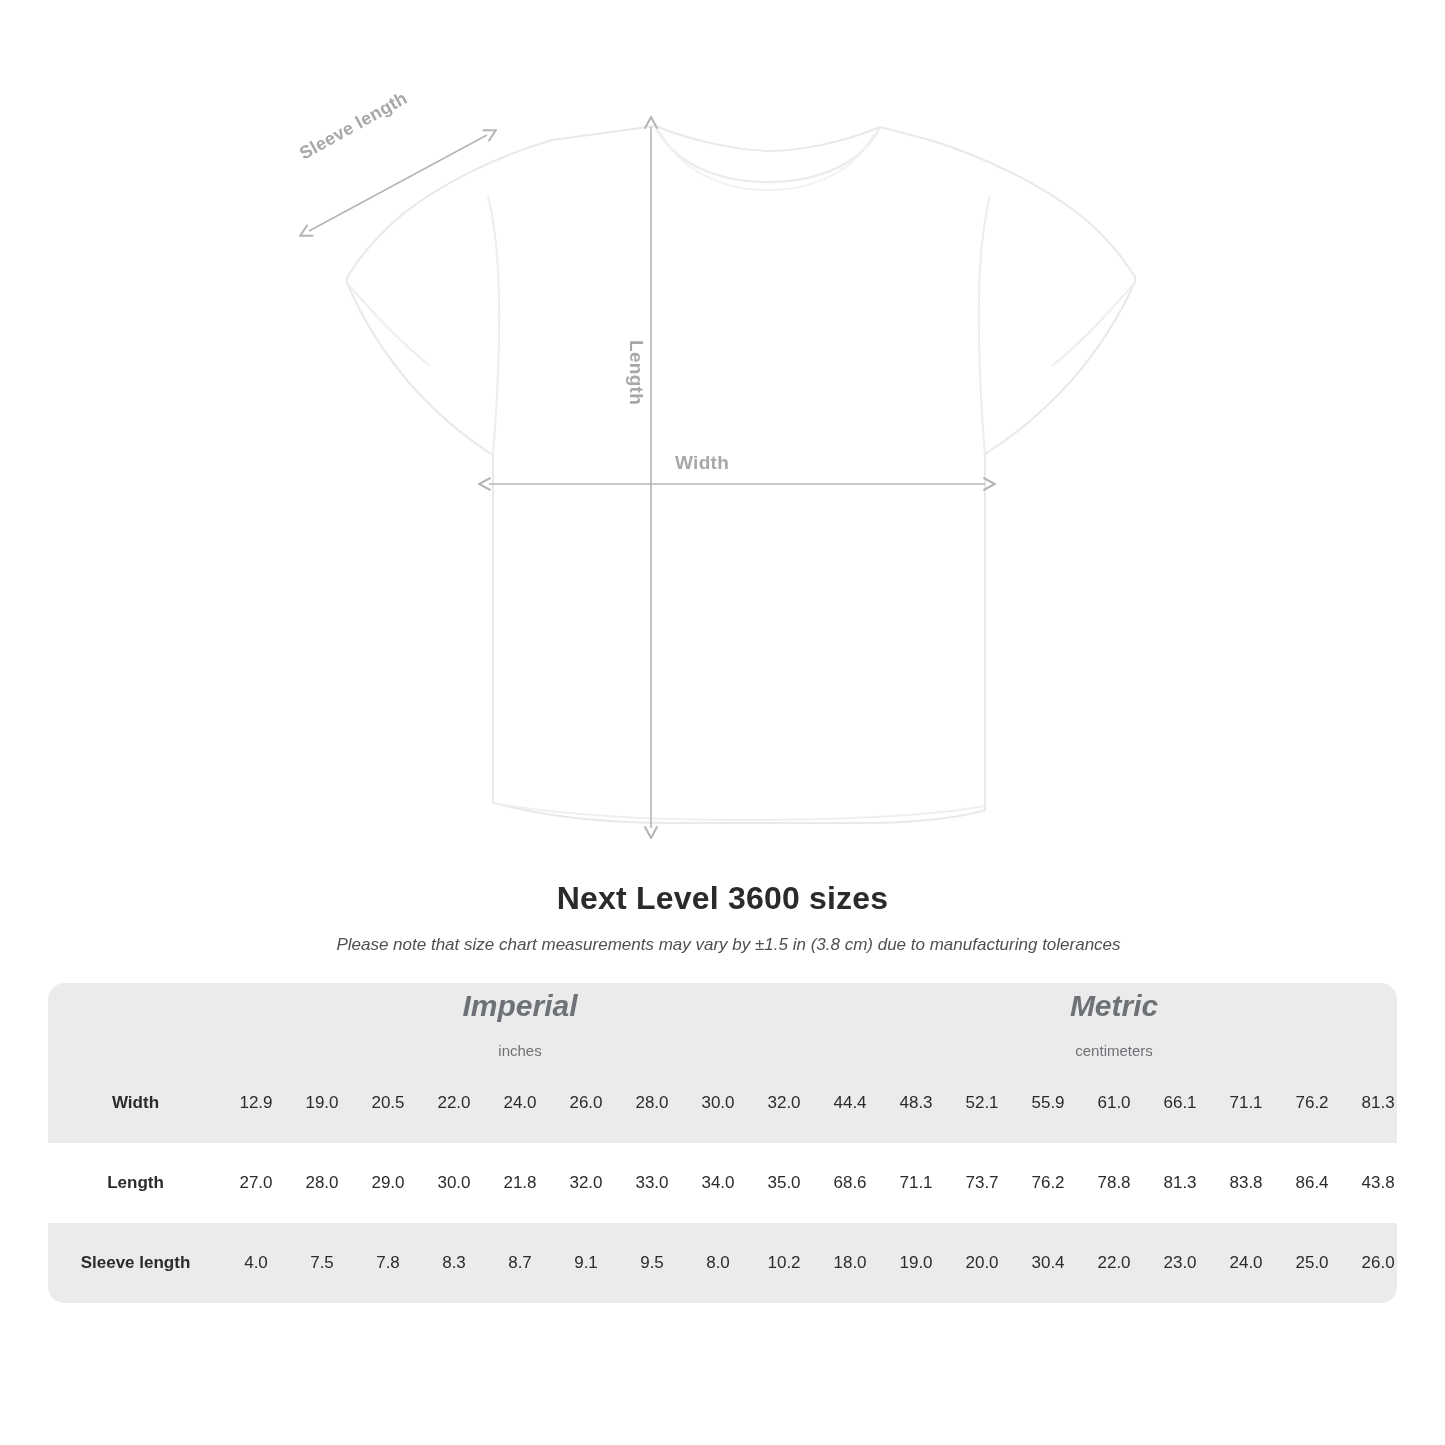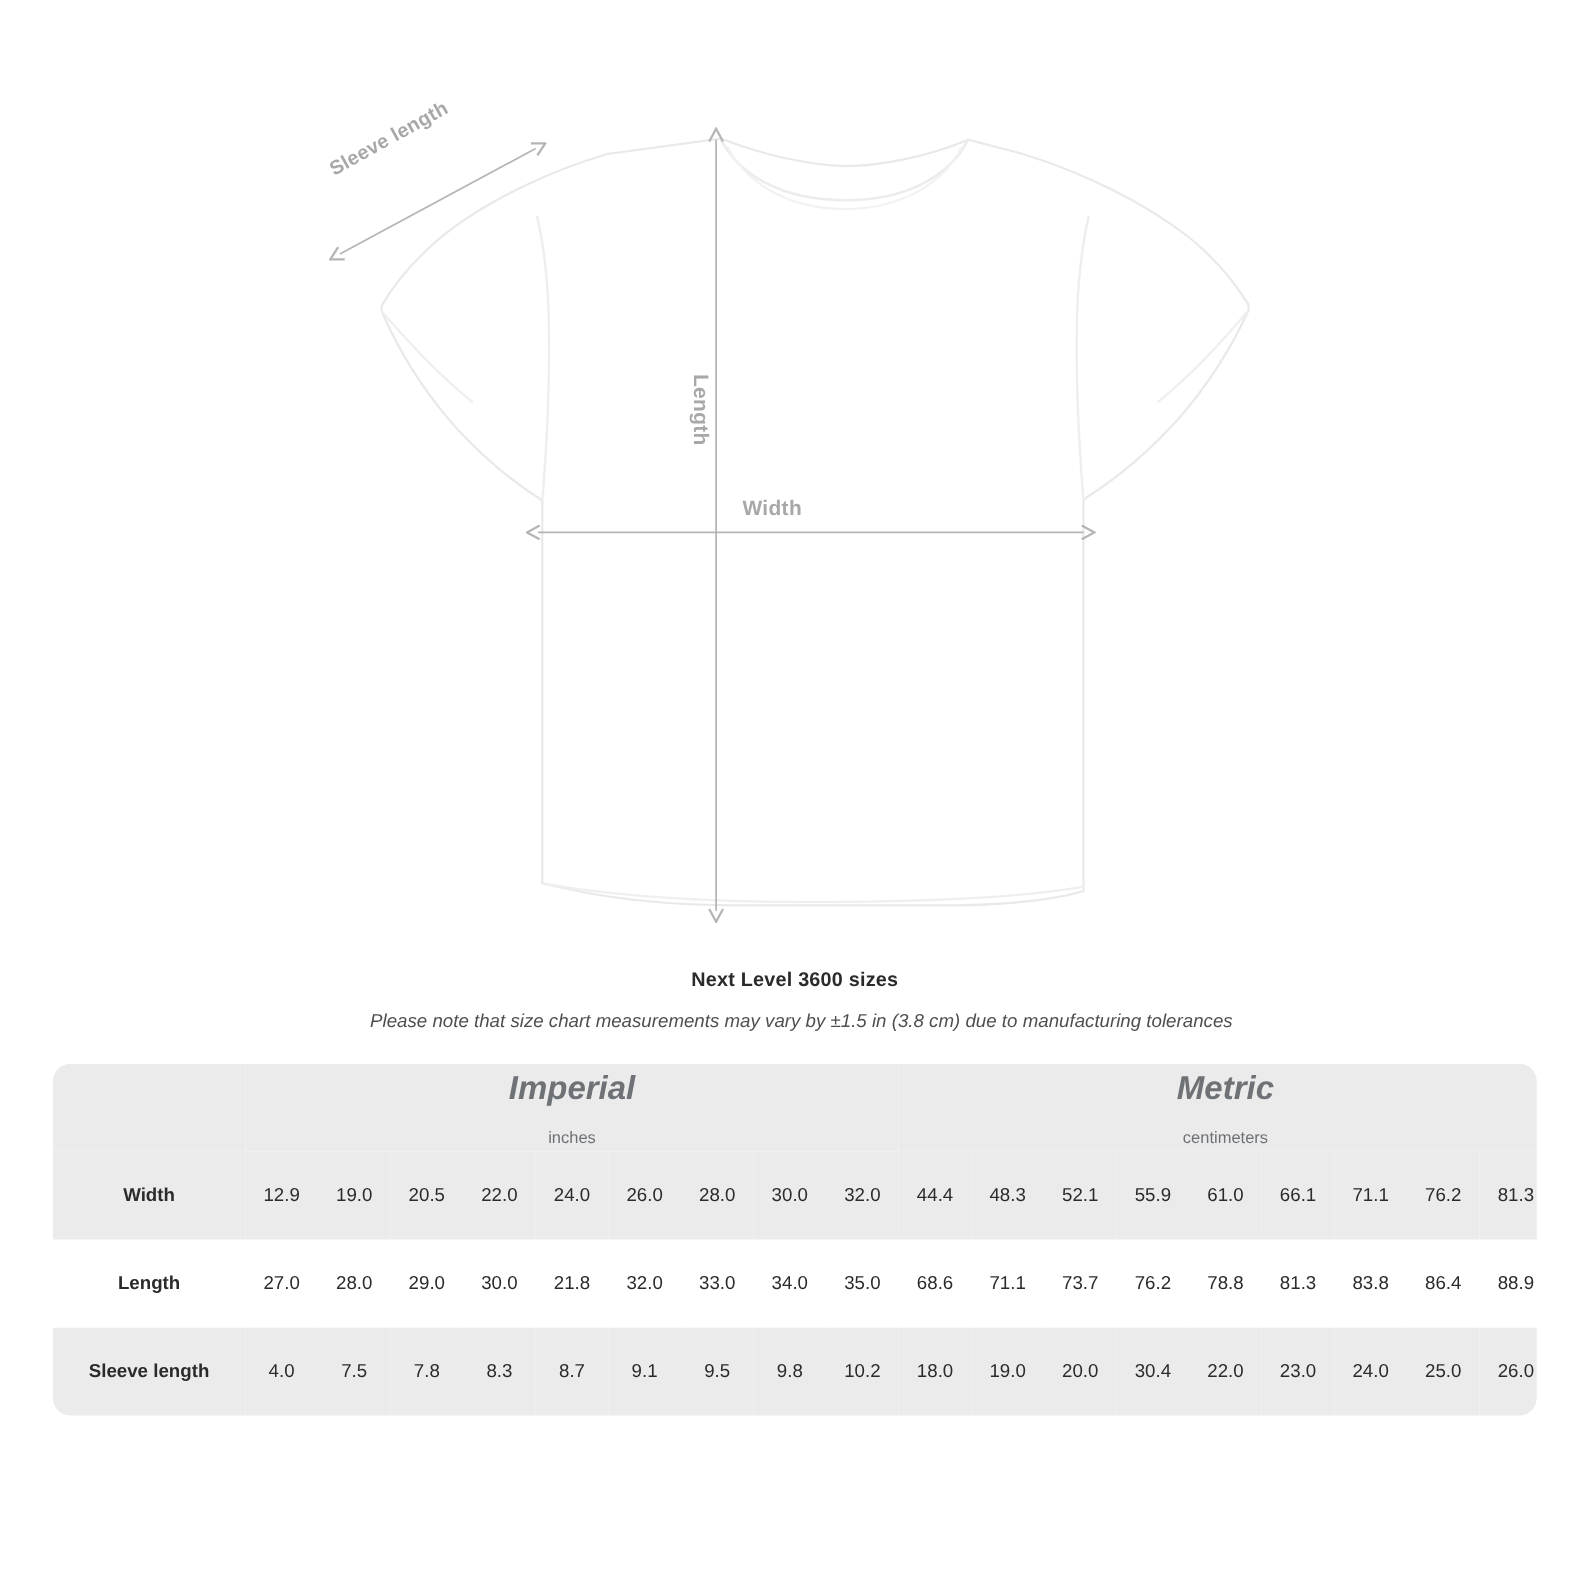--- a/index.html
+++ b/index.html
@@ -57,21 +57,21 @@
     left: 675px;
     top: 452px;
   }
 
   
   .title-block {
     text-align: center;
     margin-top: 20px;
   }
   .title {
-    font-size: 18px;
+    font-size: 32px;
     font-weight: bold;
     color: #2b2b2b;
     margin: 0;
     letter-spacing: 0.2px;
   }
   .subtitle {
     font-size: 17px;
     font-style: italic;
     color: #4f4f4f;
     margin-top: 18px;
@@ -282,33 +282,33 @@
           <td>34.0</td>
           <td>35.0</td>
           <td>68.6</td>
           <td>71.1</td>
           <td>73.7</td>
           <td>76.2</td>
           <td>78.8</td>
           <td>81.3</td>
           <td>83.8</td>
           <td>86.4</td>
-          <td>88.9</td>
+          <td>43.8</td>
         </tr>
 
         <tr class="row-alt">
           <td class="rowlabel corner-bl">Sleeve length</td>
           <td>4.0</td>
           <td>7.5</td>
           <td>7.8</td>
           <td>8.3</td>
           <td>8.7</td>
           <td>9.1</td>
           <td>9.5</td>
-          <td>9.8</td>
+          <td>8.0</td>
           <td>10.2</td>
           <td>18.0</td>
           <td>19.0</td>
           <td>20.0</td>
           <td>30.4</td>
           <td>22.0</td>
           <td>23.0</td>
           <td>24.0</td>
           <td>25.0</td>
           <td class="corner-br">26.0</td>

